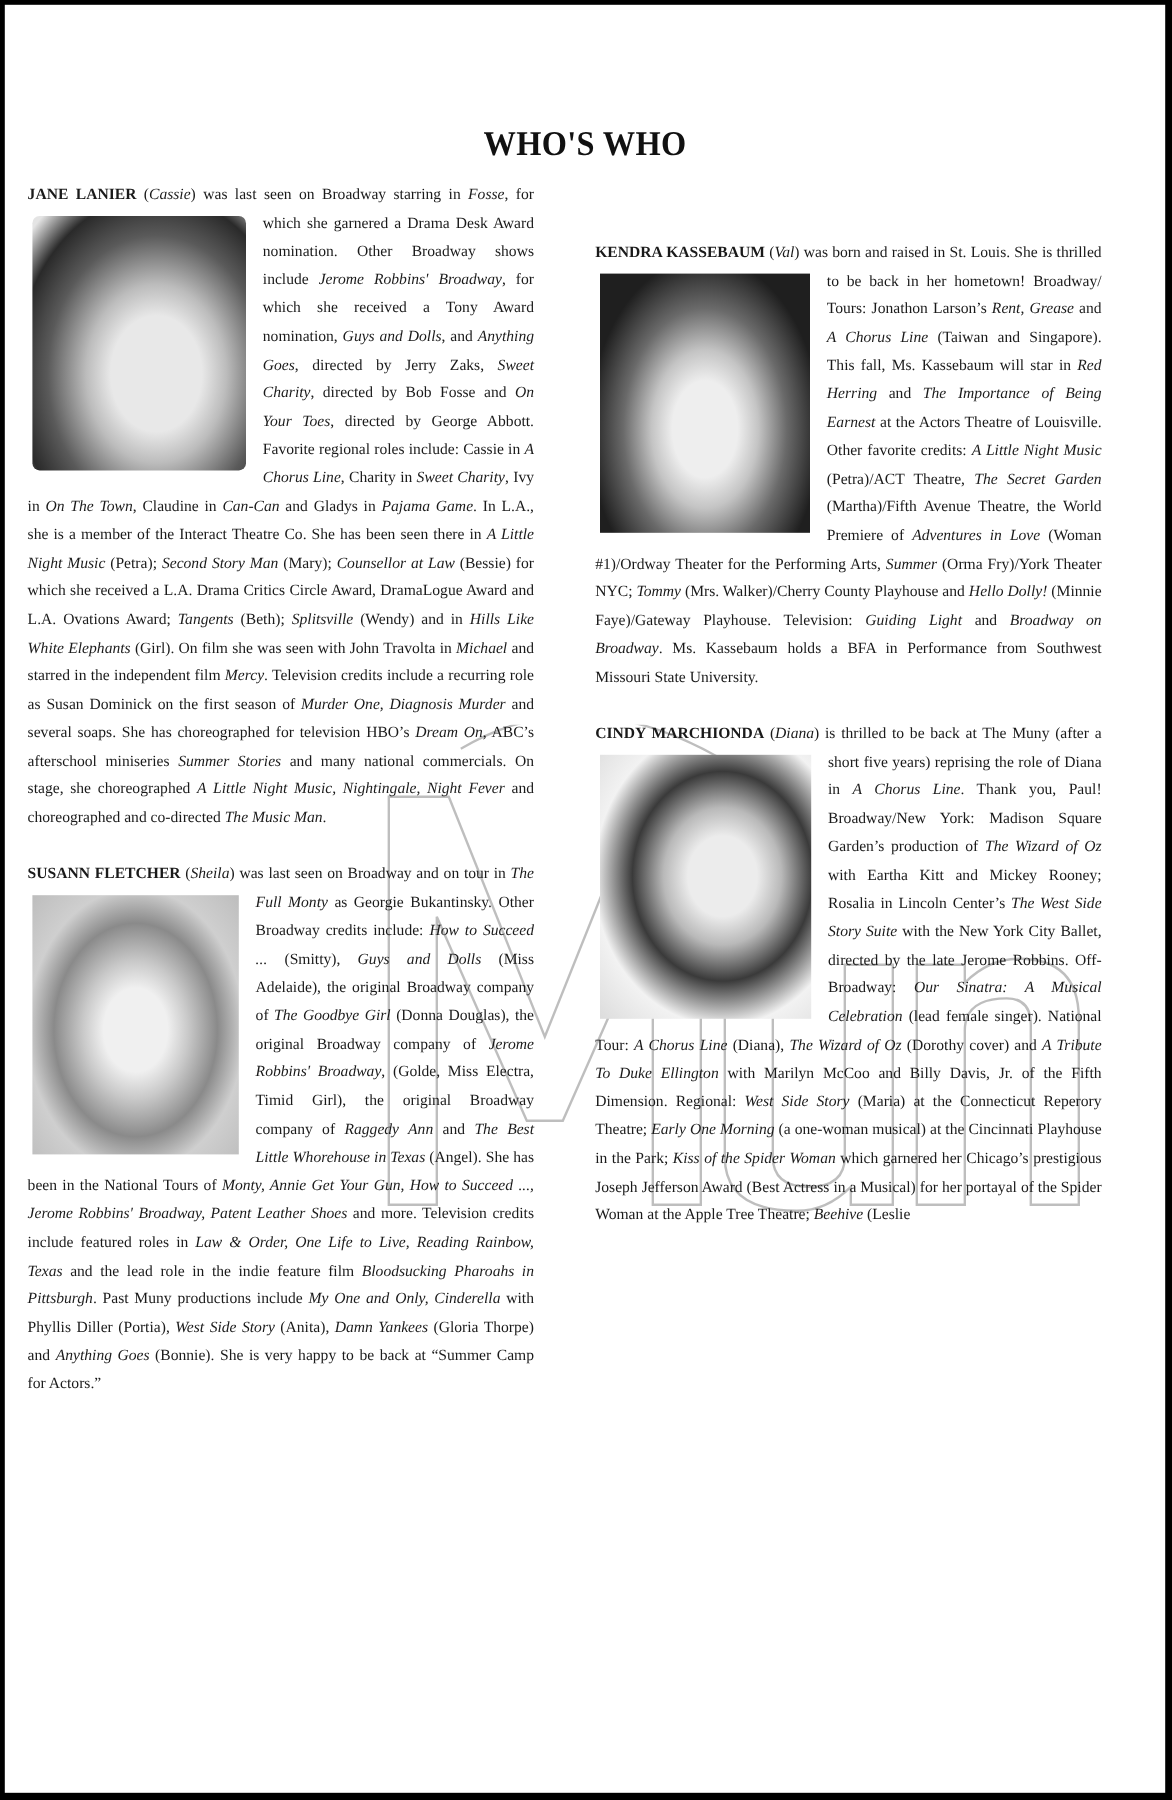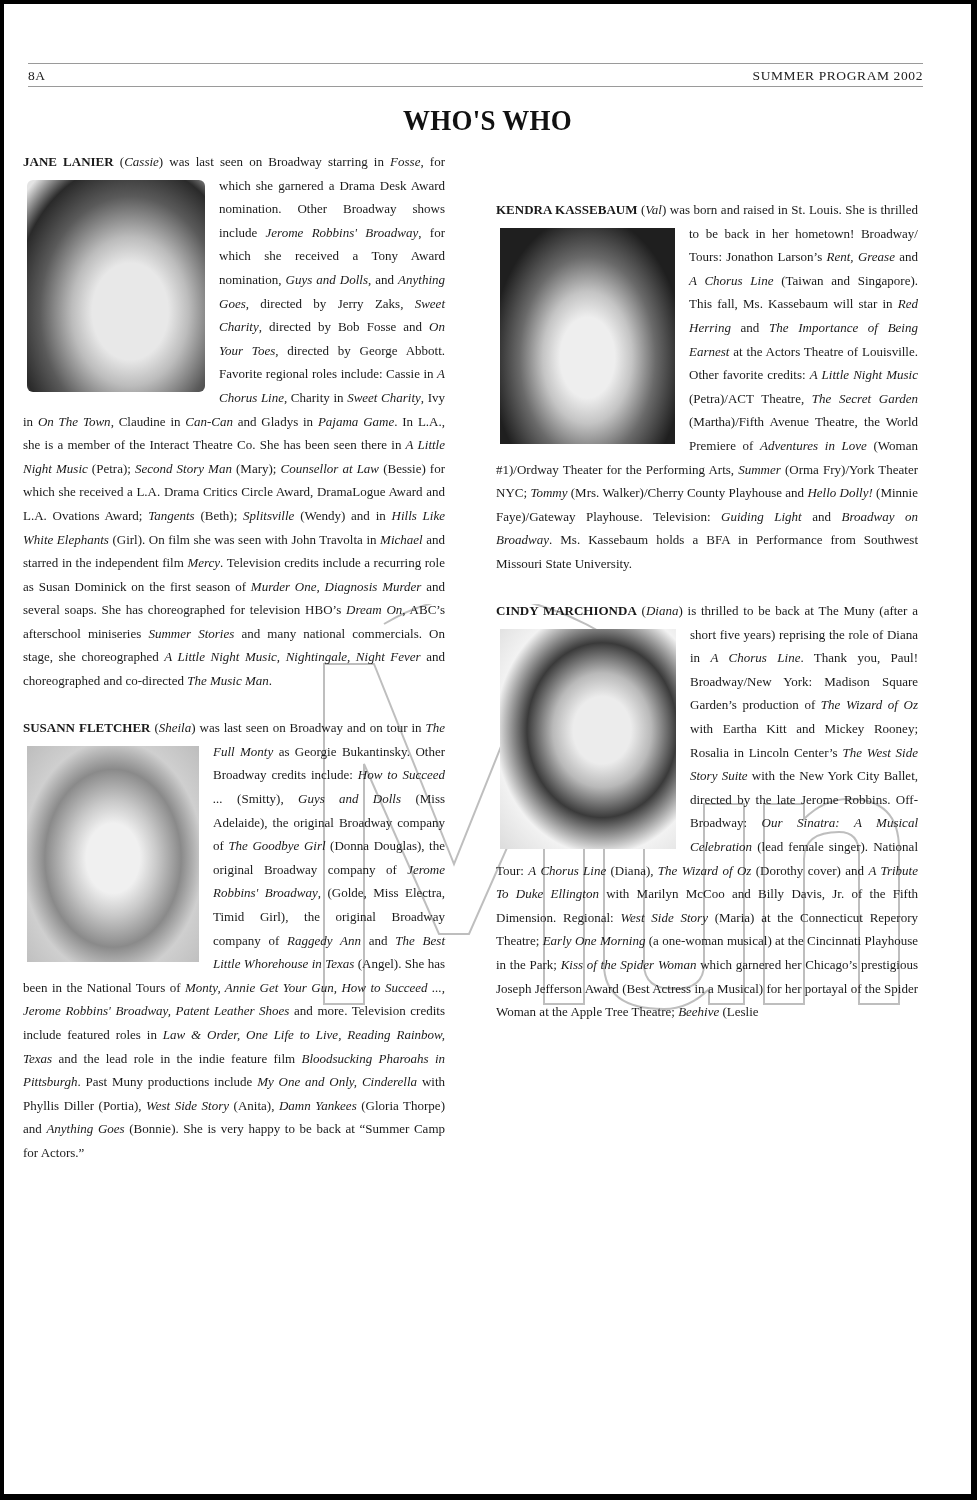--- a/index.html
+++ b/index.html
@@ -50,24 +50,20 @@
   .watermark {
     position: absolute; left: 300px; top: 600px; width: 600px; height: 420px;
     pointer-events: none; opacity: 0.55;
   }
 </style>
 </head>
 <body>
 
 <div class="page">
 
-  <div class="header">
-    <span class="pg">8A</span>
-    <span class="prog">SUMMER PROGRAM 2002</span>
-  </div>
 
   <div class="title">WHO'S WHO</div>
 
   <svg class="watermark" viewBox="0 0 600 420">
     <g fill="none" stroke="#8a8a8a" stroke-width="2">
       <path d="M20 400 L20 60 L70 60 L150 260 L230 60 L280 60 L280 400 L240 400 L240 160 L165 330 L135 330 L60 160 L60 400 Z"></path>
       <path d="M300 200 L340 200 L340 360 Q340 385 370 385 Q400 385 400 360 L400 200 L440 200 L440 400 L405 400 L405 385 Q385 405 360 405 Q300 405 300 360 Z"></path>
       <path d="M460 200 L500 200 L500 215 Q520 195 545 195 Q595 195 595 245 L595 400 L555 400 L555 250 Q555 228 535 228 Q500 228 500 255 L500 400 L460 400 Z"></path>
       <path d="M80 20 Q180 -40 300 30"></path>
     </g>

